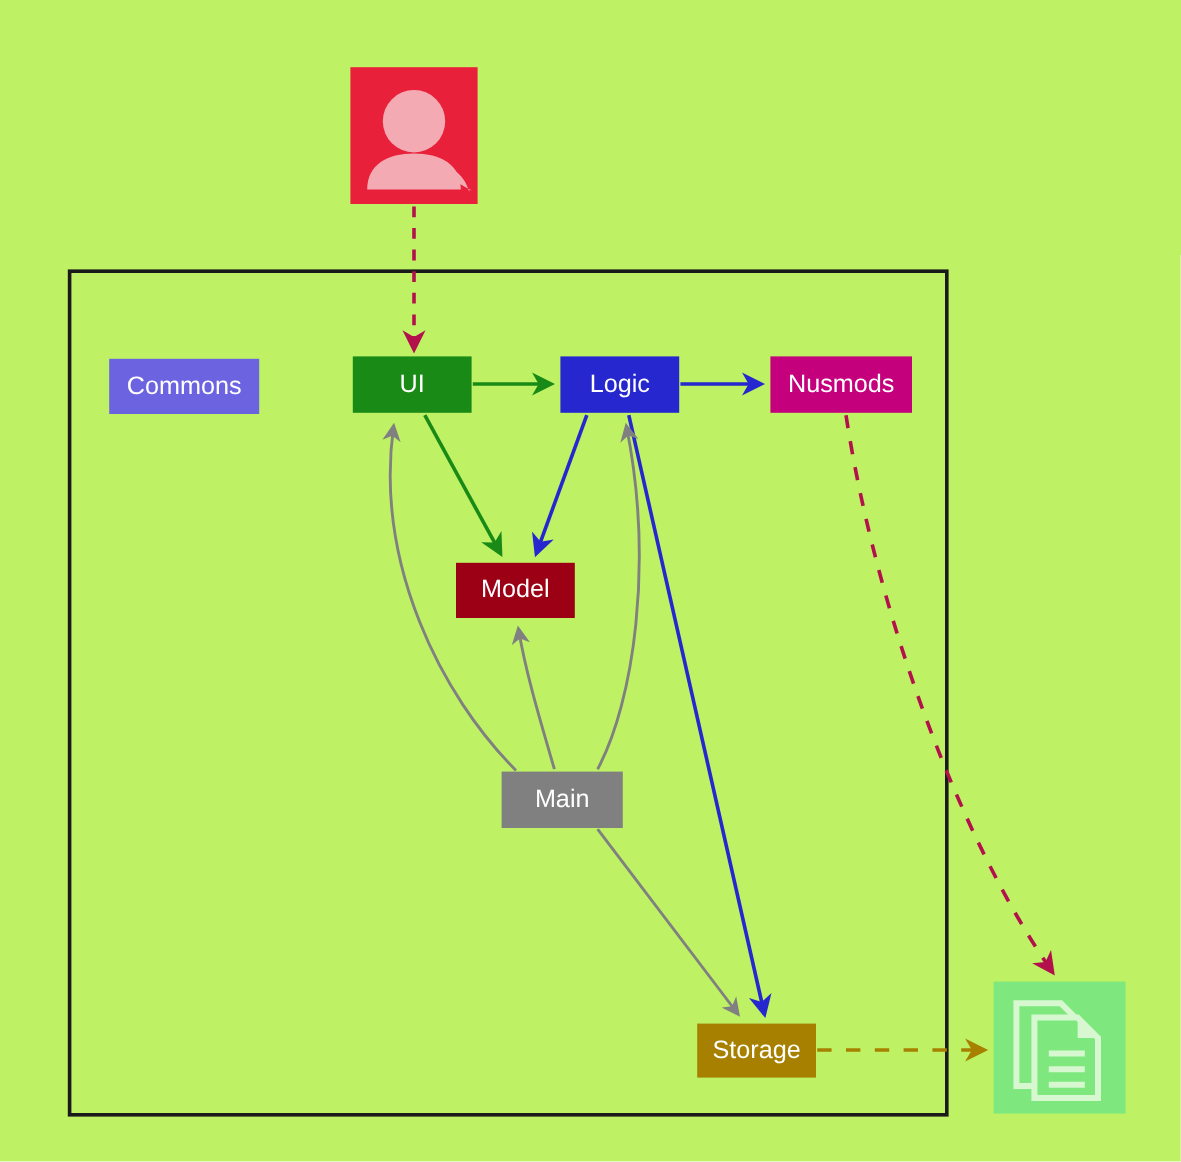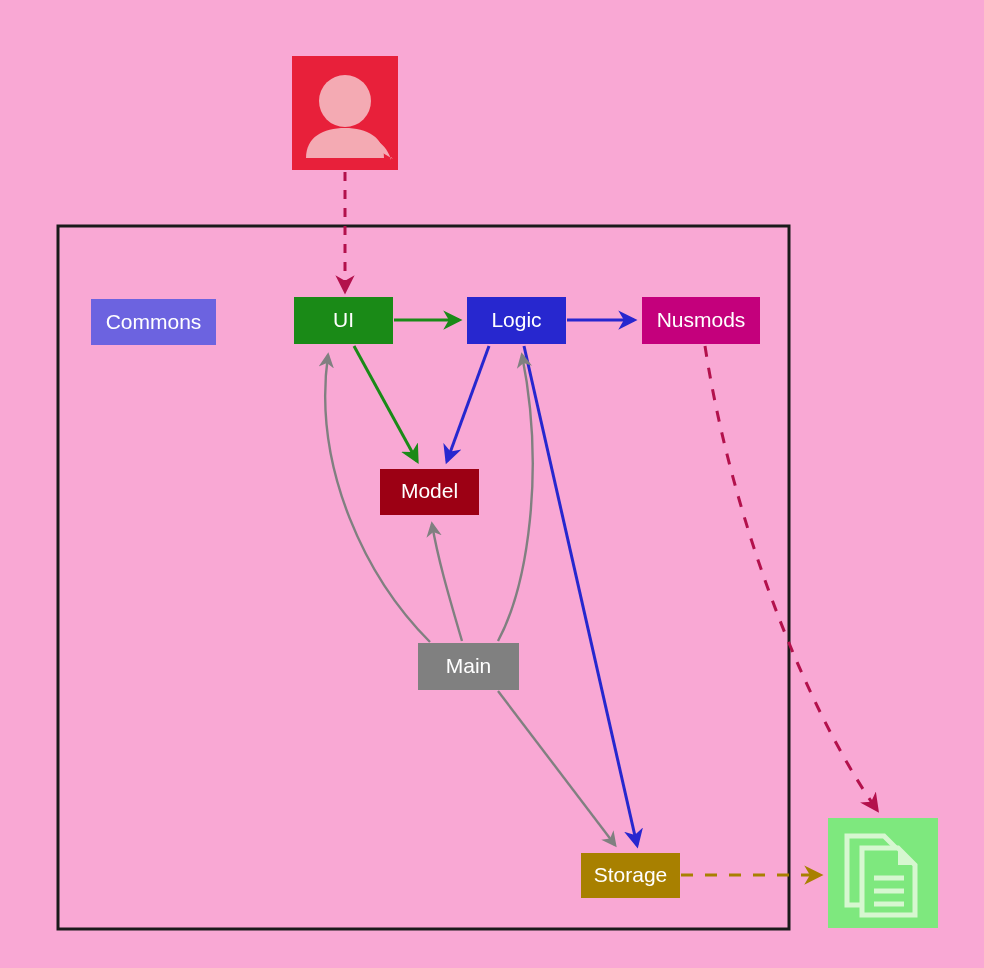--- a/index.html
+++ b/index.html
@@ -7,21 +7,21 @@
     padding: 0;
     background: #ffffff;
   }
   body {
     font-family: "Liberation Sans", sans-serif;
   }
   #canvas {
     position: relative;
     width: 984px;
     height: 968px;
-    background: #f9a8d4;
+    background: #bef264;
     overflow: hidden;
   }
   svg#diagram {
     position: absolute;
     left: 0;
     top: 0;
     width: 984px;
     height: 968px;
   }
   .node-label {

